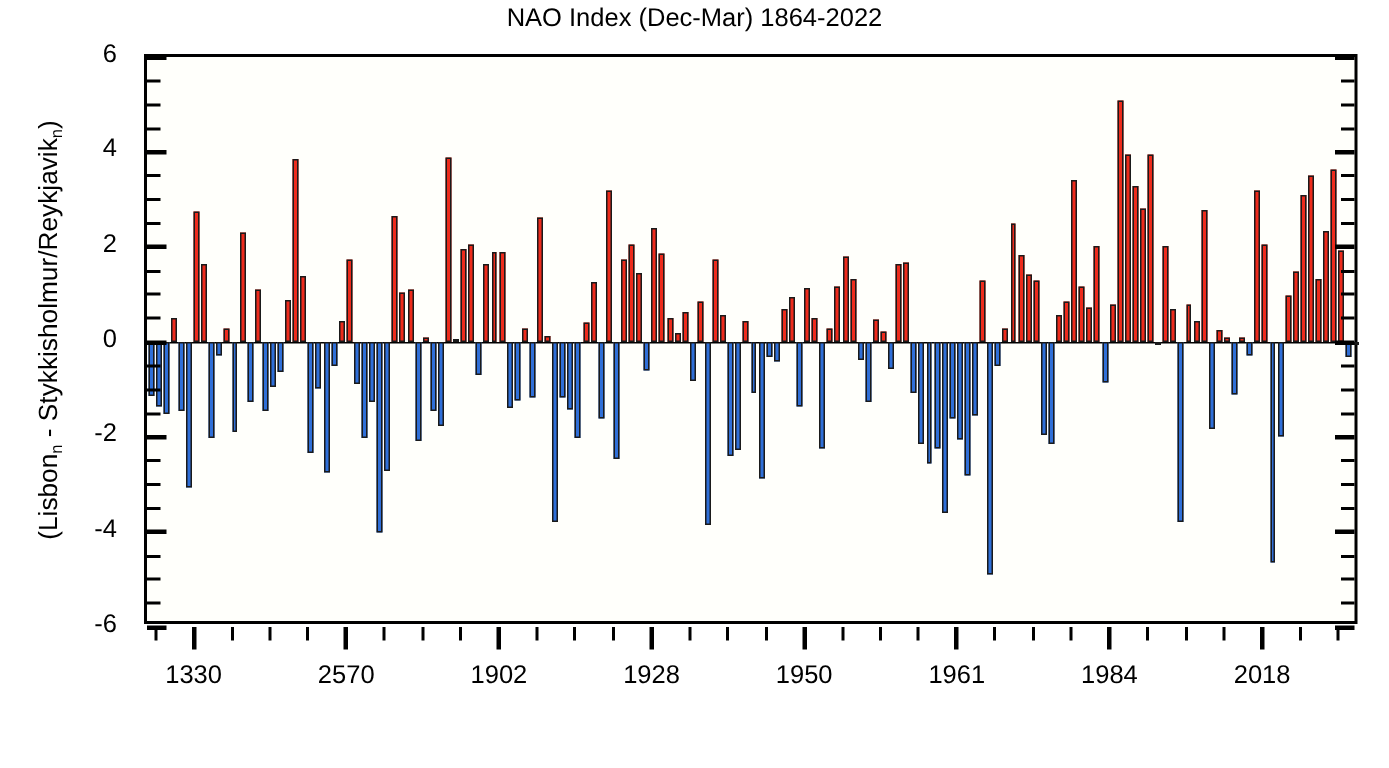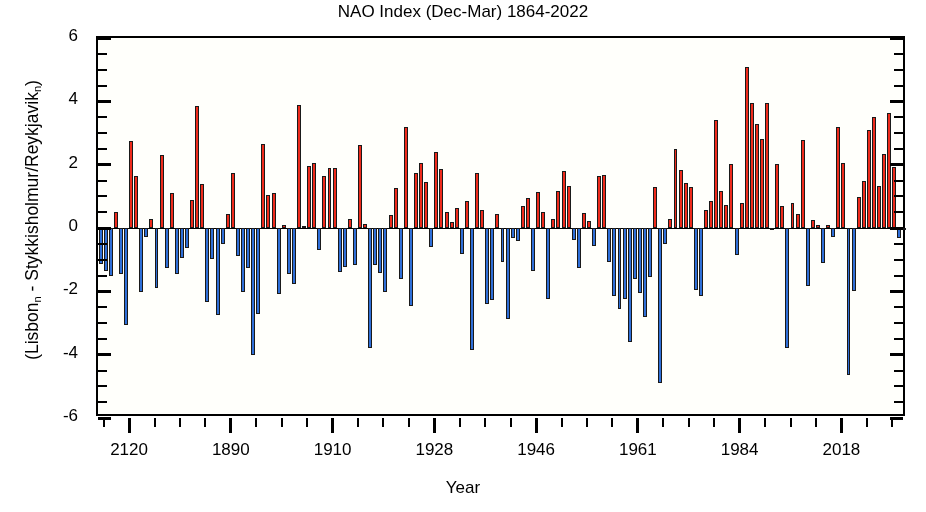--- a/index.html
+++ b/index.html
@@ -406,24 +406,23 @@
       <span class="minor" style="left: 617.198px;"></span>
       <span class="major" style="left: 642.138px;"></span>
       <span class="minor" style="left: 668.079px;"></span>
       <span class="minor" style="left: 693.519px;"></span>
       <span class="minor" style="left: 718.959px;"></span>
       <span class="major" style="left: 743.899px;"></span>
       <span class="minor" style="left: 769.84px;"></span>
       <span class="minor" style="left: 795.28px;"></span>
     </div>
   <div id="xlabels">
-      <span style="left: 33.0723px;">2120</span>
-      <span style="left: 134.833px;">1890</span>
-      <span style="left: 236.594px;">1910</span>
+      <span style="left: 33.0723px;">1330</span>
+      <span style="left: 134.833px;">2570</span>
+      <span style="left: 236.594px;">1902</span>
       <span style="left: 338.355px;">1928</span>
-      <span style="left: 440.116px;">1946</span>
+      <span style="left: 440.116px;">1950</span>
       <span style="left: 541.877px;">1961</span>
       <span style="left: 643.638px;">1984</span>
       <span style="left: 745.399px;">2018</span>
     </div>
-  <div id="xaxis-title">Year</div>
 
 </div>
 
 </body></html>

